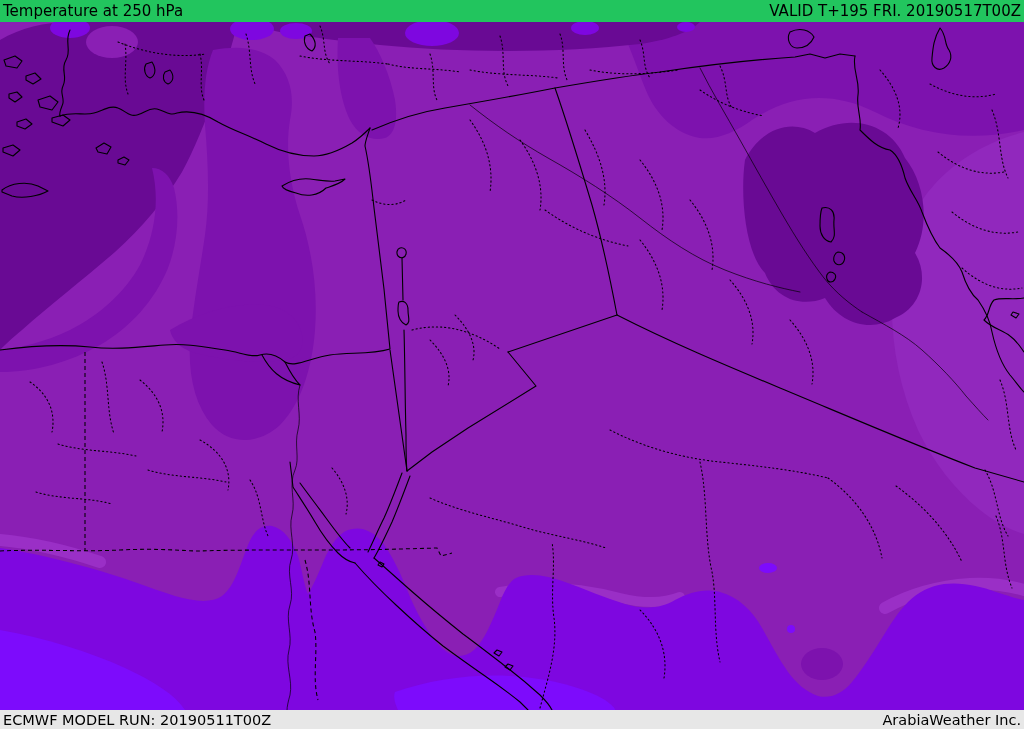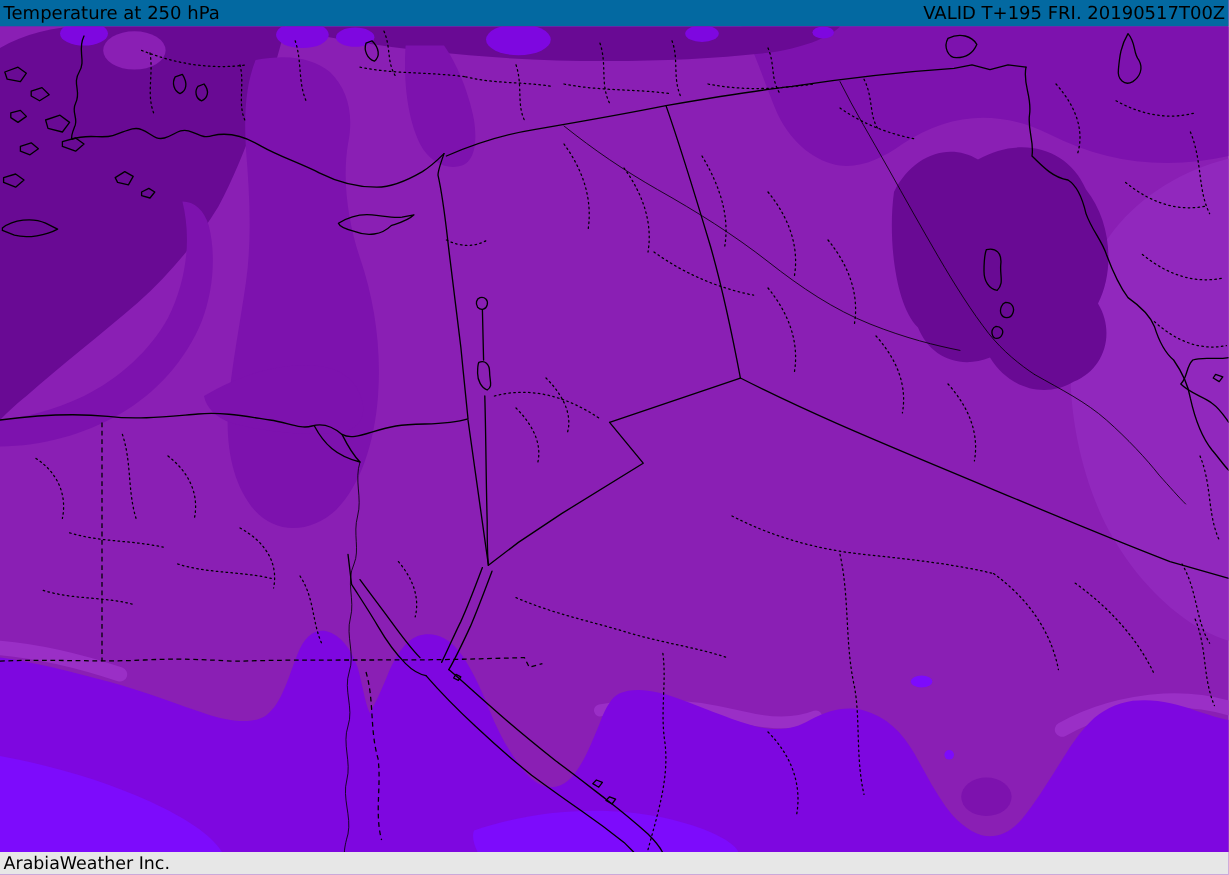--- a/index.html
+++ b/index.html
@@ -13,21 +13,21 @@
   .coast{fill:none;stroke:#000;stroke-width:1.1;stroke-linejoin:round;stroke-linecap:round;}
   .river{fill:none;stroke:#000;stroke-width:0.8;opacity:0.85;stroke-linecap:round;}
   .admin{fill:none;stroke:#000;stroke-width:1.05;stroke-dasharray:1.3 2.8;stroke-linecap:round;}
   .dashed{fill:none;stroke:#000;stroke-width:1.05;stroke-dasharray:4 3;stroke-linecap:butt;}
 </style>
 </head>
 <body>
 
 <div class="stage">
 
-  <div class="bar top" style="background:#0369a1;">
+  <div class="bar top" style="background:#22c55e;">
     <span>Temperature at 250 hPa</span>
     <span>VALID T+195 FRI. 20190517T00Z</span>
   </div>
 
   <svg class="map-svg" width="1024" height="688" viewBox="0 22 1024 688">
 
     <rect x="0" y="22" width="1024" height="688" fill="#8a1fb4"></rect>
 
     <path d="M1024,132 C985,142 952,162 928,192 C905,222 893,260 892,300 C891,345 900,390 918,430
              C933,462 955,490 980,510 C995,522 1010,530 1024,534 Z" fill="#9128bd"></path>
@@ -220,16 +220,17 @@
       <path class="admin" d="M36,492 C62,500 88,497 112,504"></path>
       <path class="admin" d="M140,380 C158,394 166,412 162,432"></path>
       <path class="admin" d="M200,440 C222,452 232,470 228,490"></path>
       <path class="admin" d="M250,480 C262,498 260,518 268,536"></path>
       <path class="dashed" d="M305,560 C312,584 308,608 315,632 C318,654 312,678 318,700"></path>
       <path class="admin" d="M332,468 C344,482 350,498 346,514"></path>
     </g>
   </svg>
 
   <div class="bar bottom" style="background:#e7e7e7;">
+    <span>ECMWF MODEL RUN: 20190511T00Z</span>
     <span>ArabiaWeather Inc.</span>
   </div>
 
 </div>
 
 </body></html>

